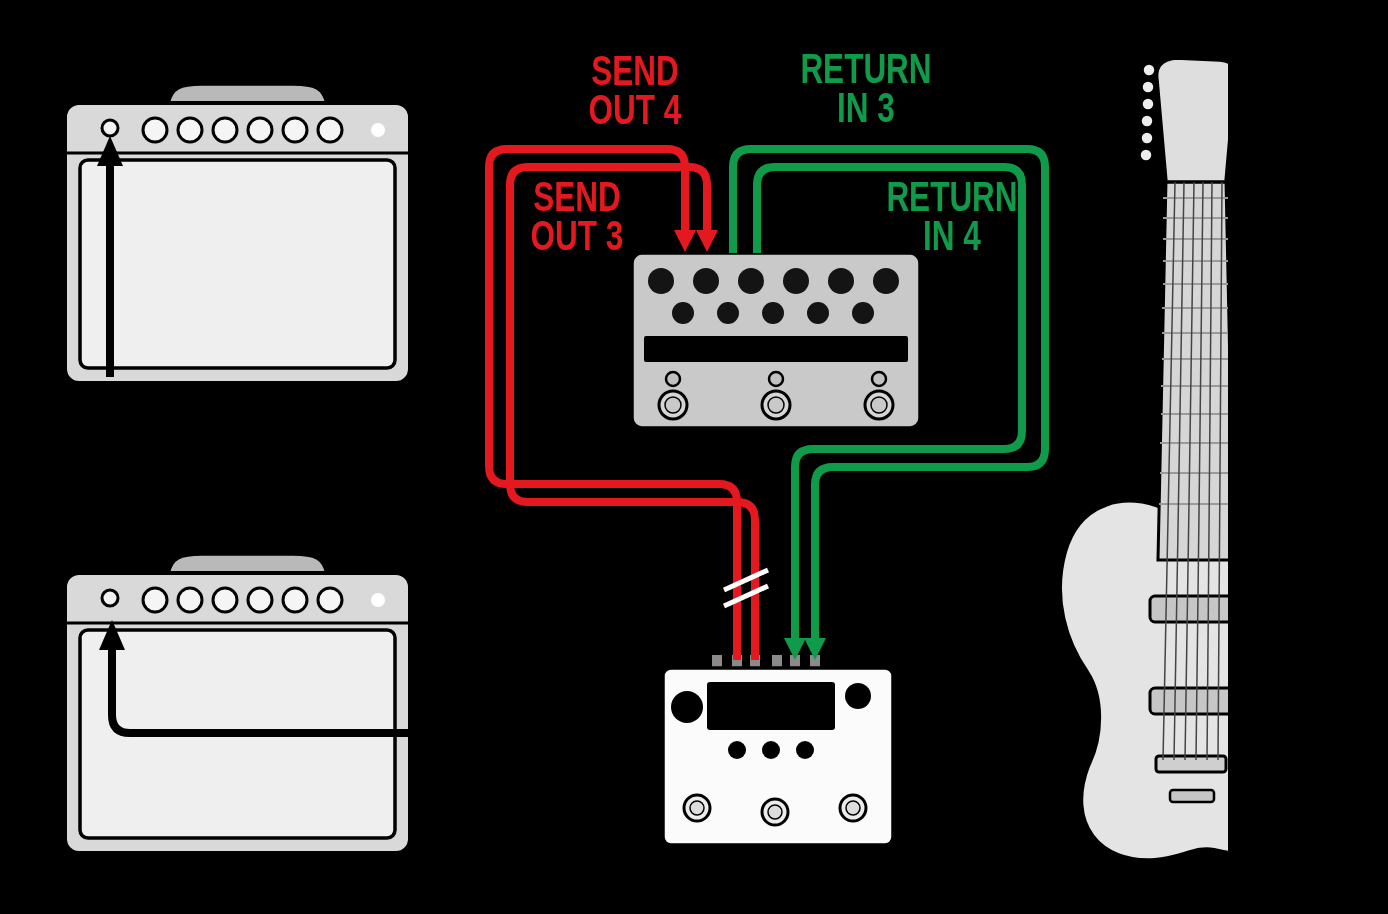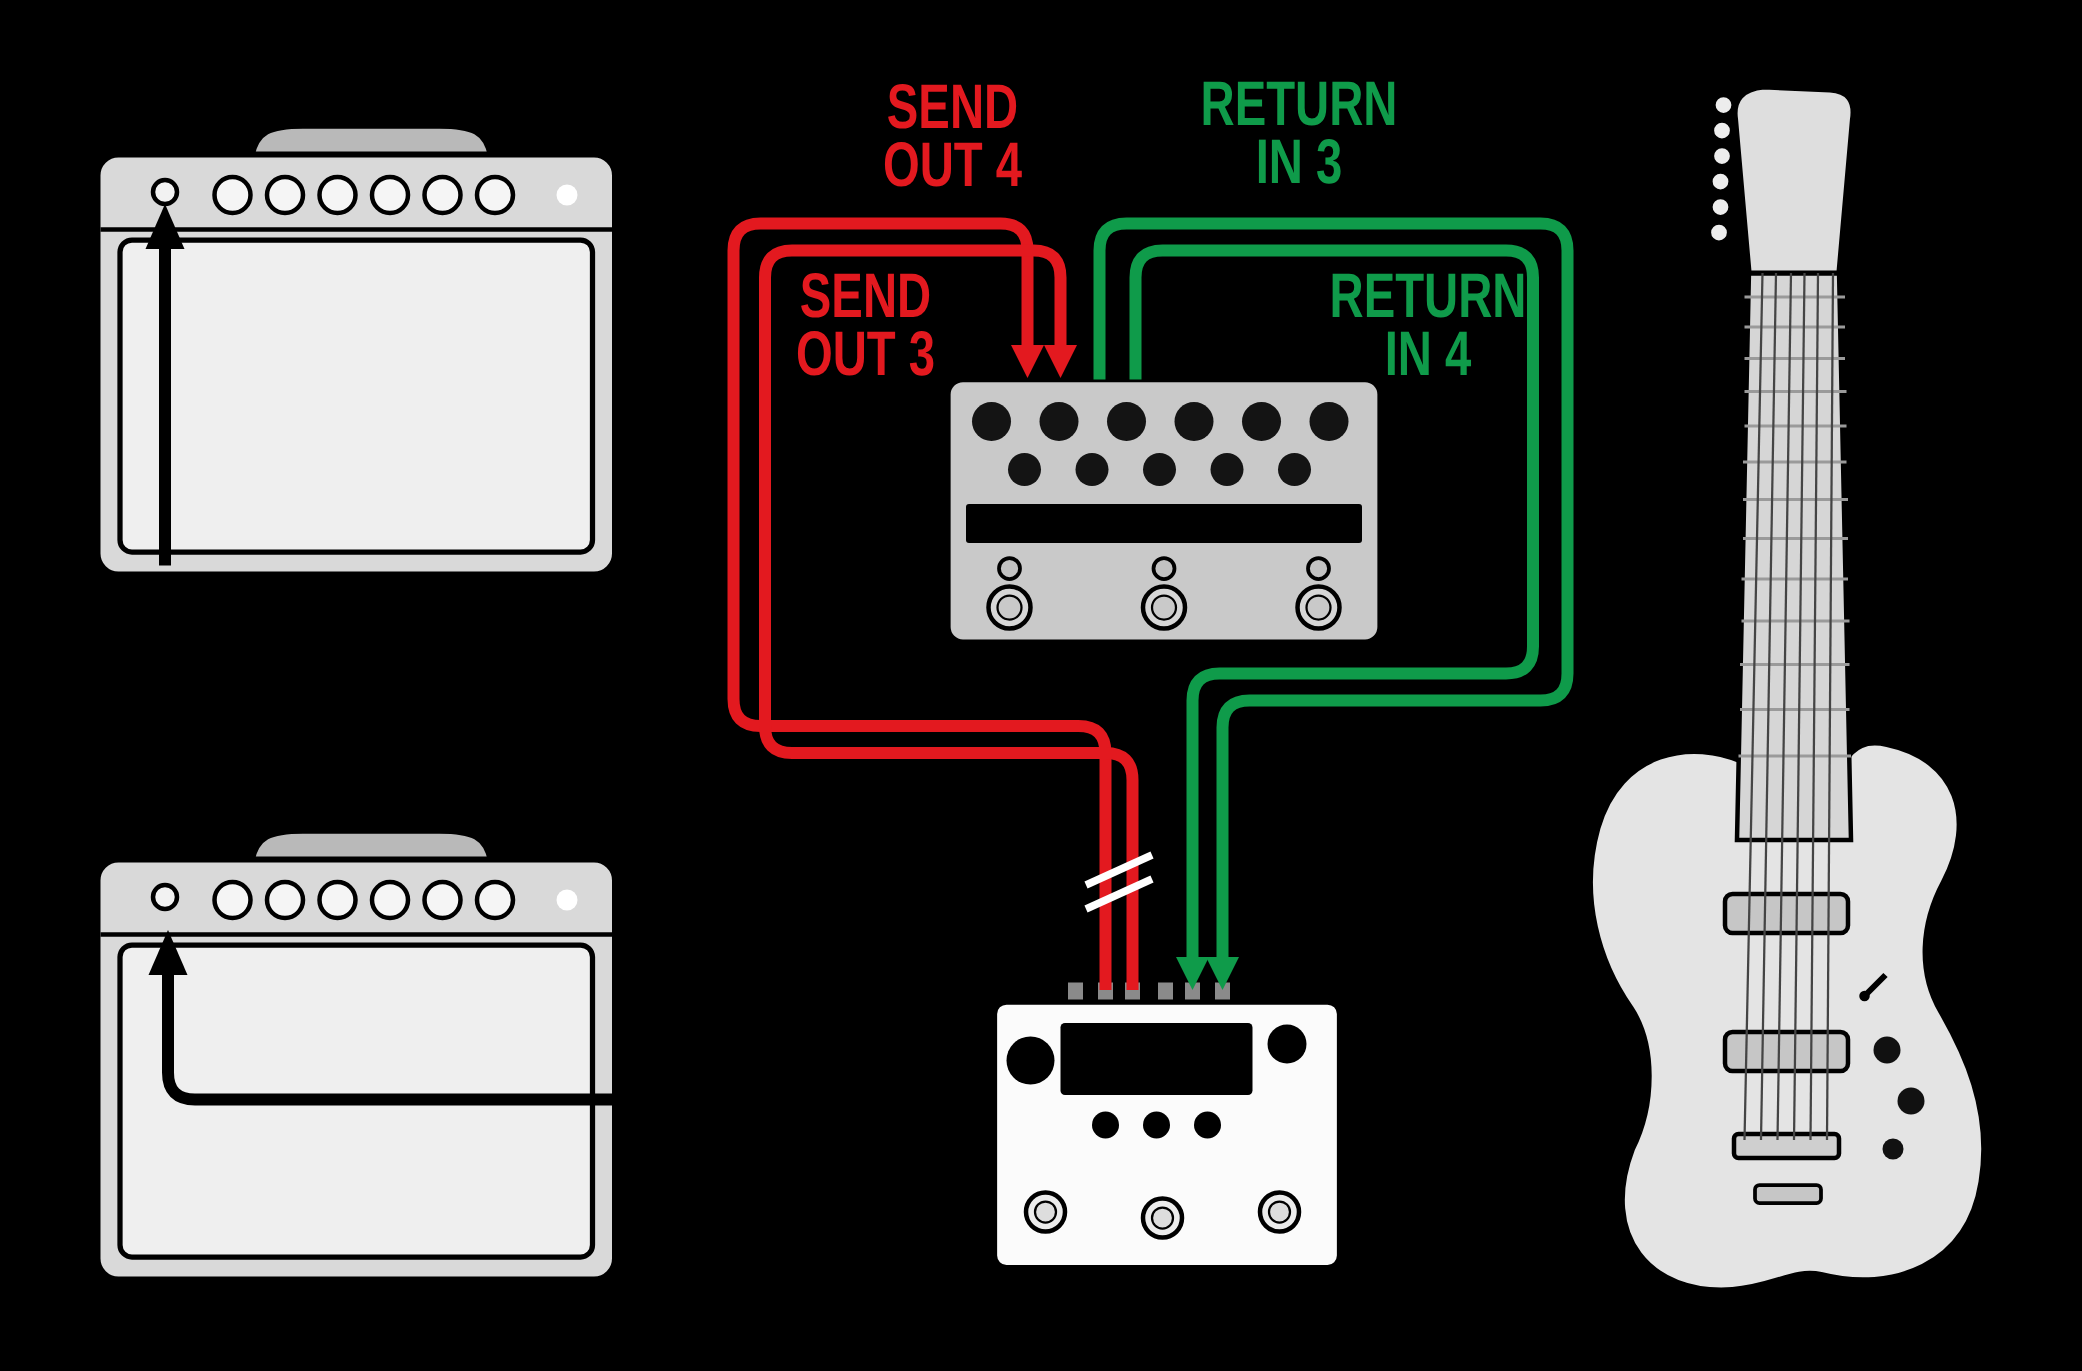--- a/index.html
+++ b/index.html
@@ -1,16 +1,16 @@
 <!DOCTYPE html>
 <html style="--bg: #000000; --send: #e3191f; --return: #0f9b4a;"><head>
 <meta charset="utf-8">
 <style>
   html,body{margin:0;padding:0;background:var(--bg,#000);}
-  #stage{position:relative;width:1388px;height:914px;background:var(--bg,#000);overflow:hidden;
+  #stage{position:relative;width:1228px;height:914px;background:var(--bg,#000);overflow:hidden;
          font-family:"Liberation Sans",sans-serif;}
   #scene{position:absolute;left:0;top:0;}
   .cable-label{position:absolute;width:220px;text-align:center;font-weight:bold;
                font-size:42px;line-height:0.92;letter-spacing:0px;
                transform:scaleX(0.75);transform-origin:center top;white-space:nowrap;}
   .send-label{color:var(--send,#e3191f);}
   .return-label{color:var(--return,#0f9b4a);}
   .cable{fill:none;stroke-width:8;}
   .cable-send{stroke:var(--send,#e3191f);}
   .cable-return{stroke:var(--return,#0f9b4a);}

